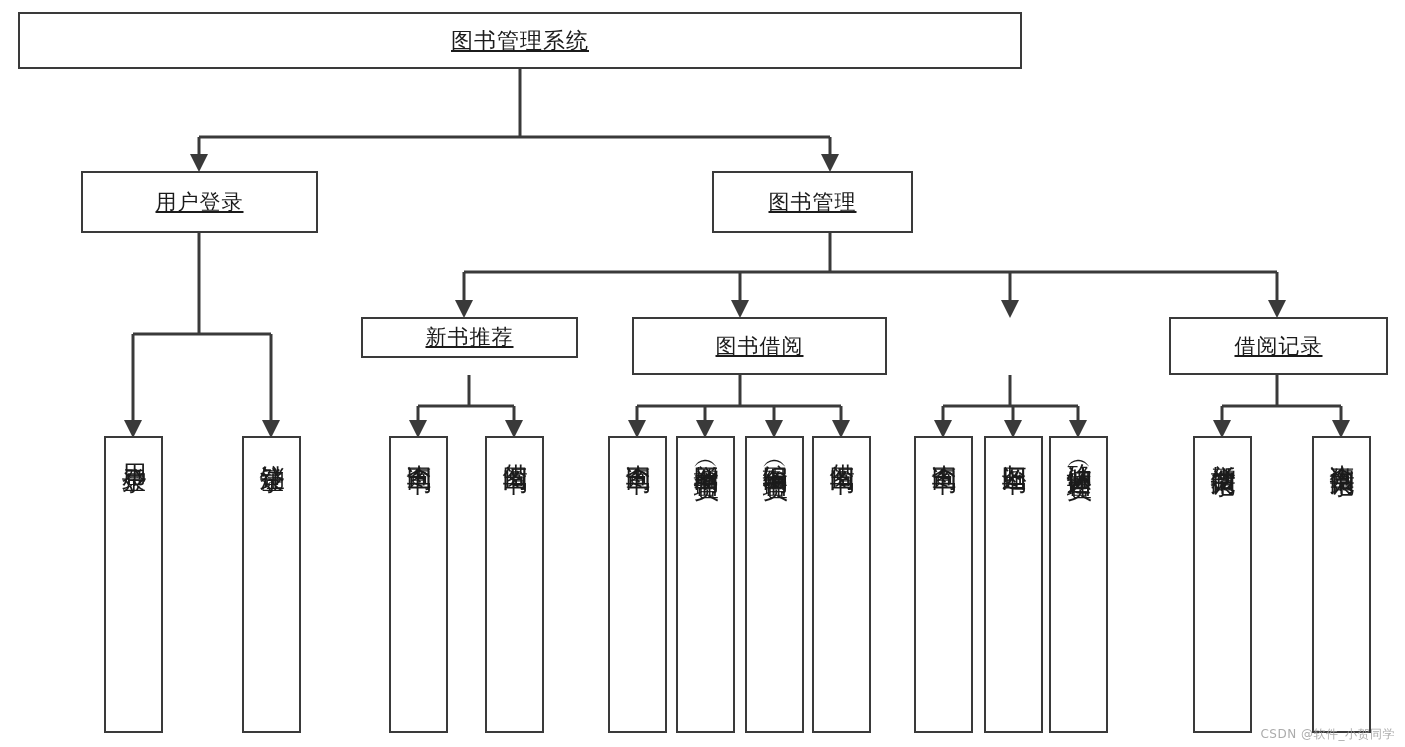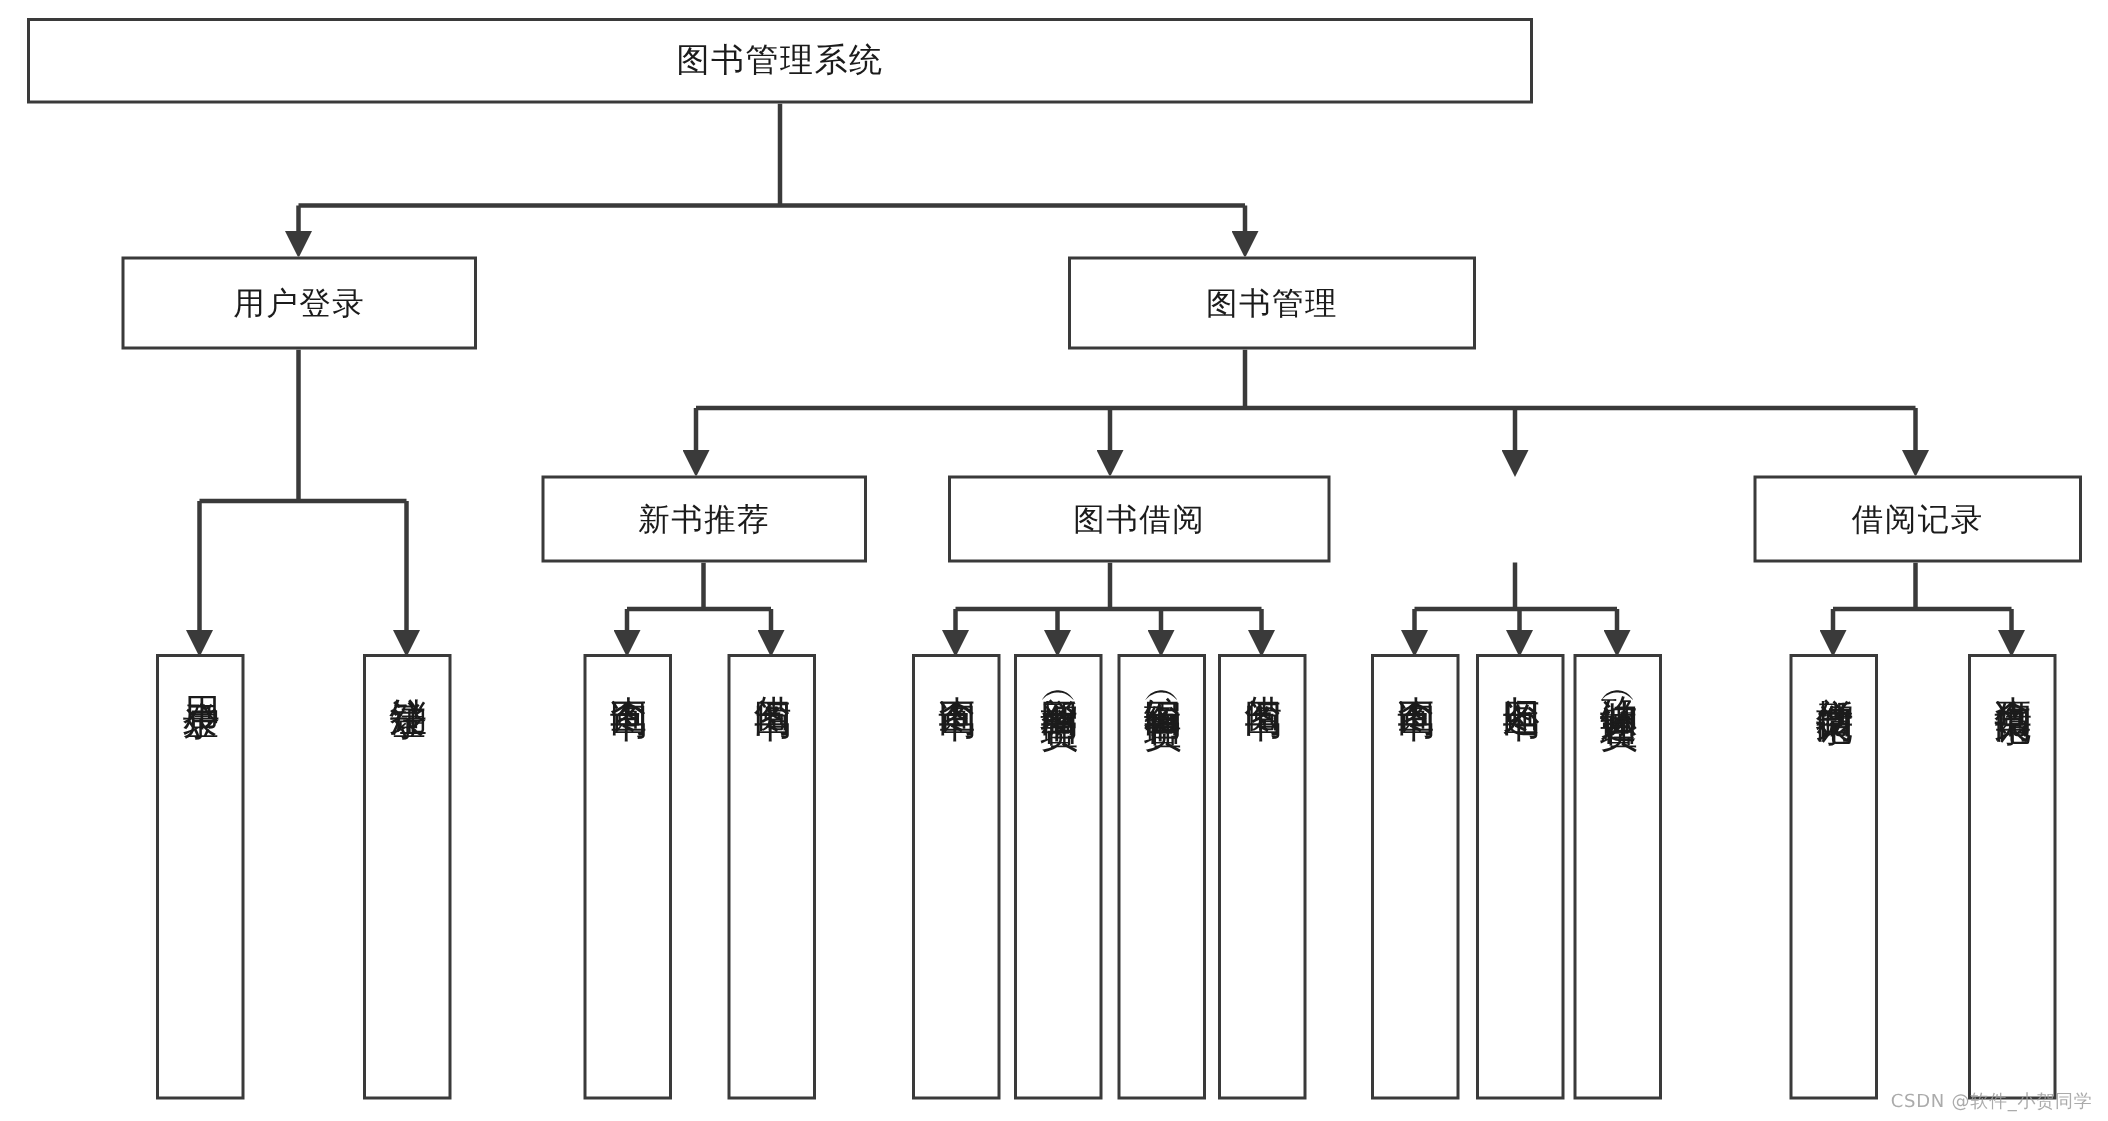--- a/index.html
+++ b/index.html
@@ -37,20 +37,21 @@
   }
   .node .label {
     display: block;
     text-align: center;
     line-height: 1.08;
   }
   .node.horizontal .label {
     font-size: 21px;
     letter-spacing: 1px;
     white-space: nowrap;
+    text-decoration: underline;
   }
   .node.vertical {
     align-items: flex-start;
     justify-content: center;
     padding-top: 6px;
   }
   .node.vertical .label {
     writing-mode: vertical-rl;
     text-orientation: upright;
     font-size: 25px;
@@ -129,25 +130,25 @@
     </g>
   </svg>
 
   <div class="node horizontal root" style="left:18px; top:12px; width:1004px; height:57px;">
     <span class="label">图书管理系统</span>
   </div>
 
   <div class="node horizontal" style="left:81px; top:171px; width:237px; height:62px;">
     <span class="label">用户登录</span>
   </div>
-  <div class="node horizontal" style="left:712px; top:171px; width:272px; height:62px;">
+  <div class="node horizontal" style="left:712px; top:171px; width:201px; height:62px;">
     <span class="label">图书管理</span>
   </div>
 
-  <div class="node horizontal" style="left:361px; top:317px; width:217px; height:58px;">
+  <div class="node horizontal" style="left:361px; top:317px; width:217px; height:41px;">
     <span class="label">新书推荐</span>
   </div>
   <div class="node horizontal" style="left:632px; top:317px; width:255px; height:58px;">
     <span class="label">图书借阅</span>
   </div>
   <div class="node horizontal" style="left:1169px; top:317px; width:219px; height:58px;">
     <span class="label">借阅记录</span>
   </div>
 
   <div class="node vertical" style="left:104px; top:436px; width:59px; height:297px;">

